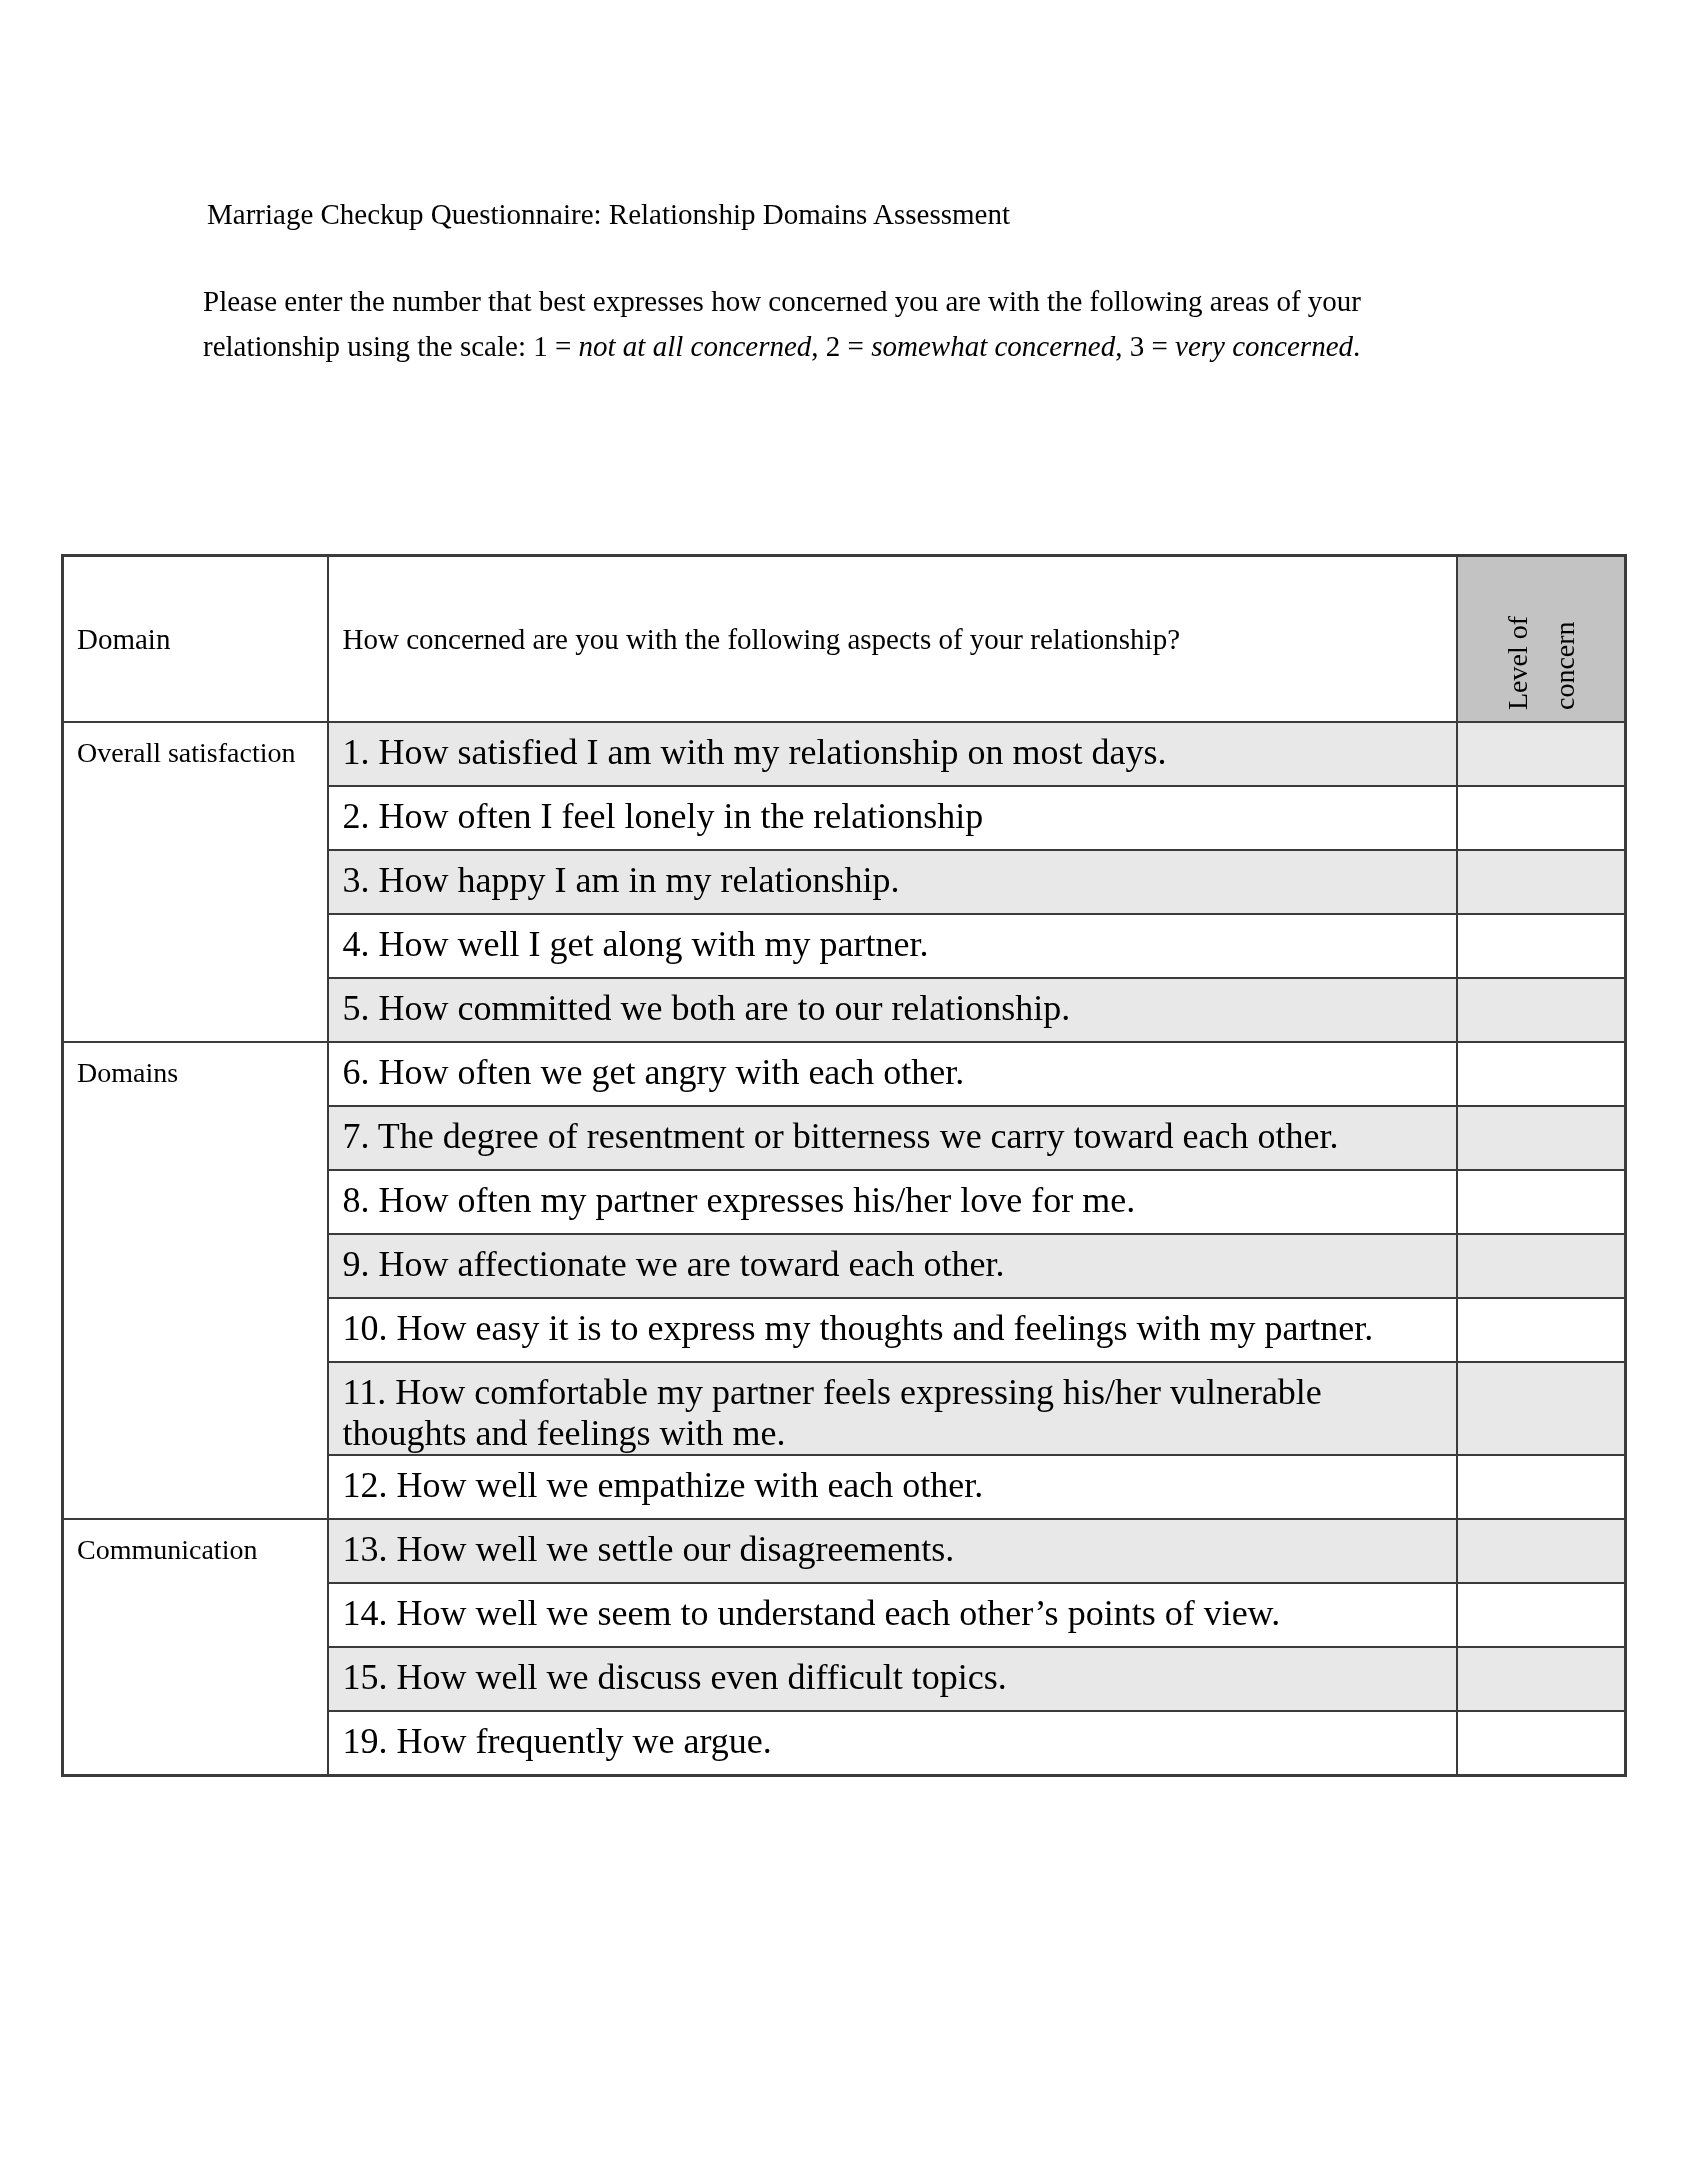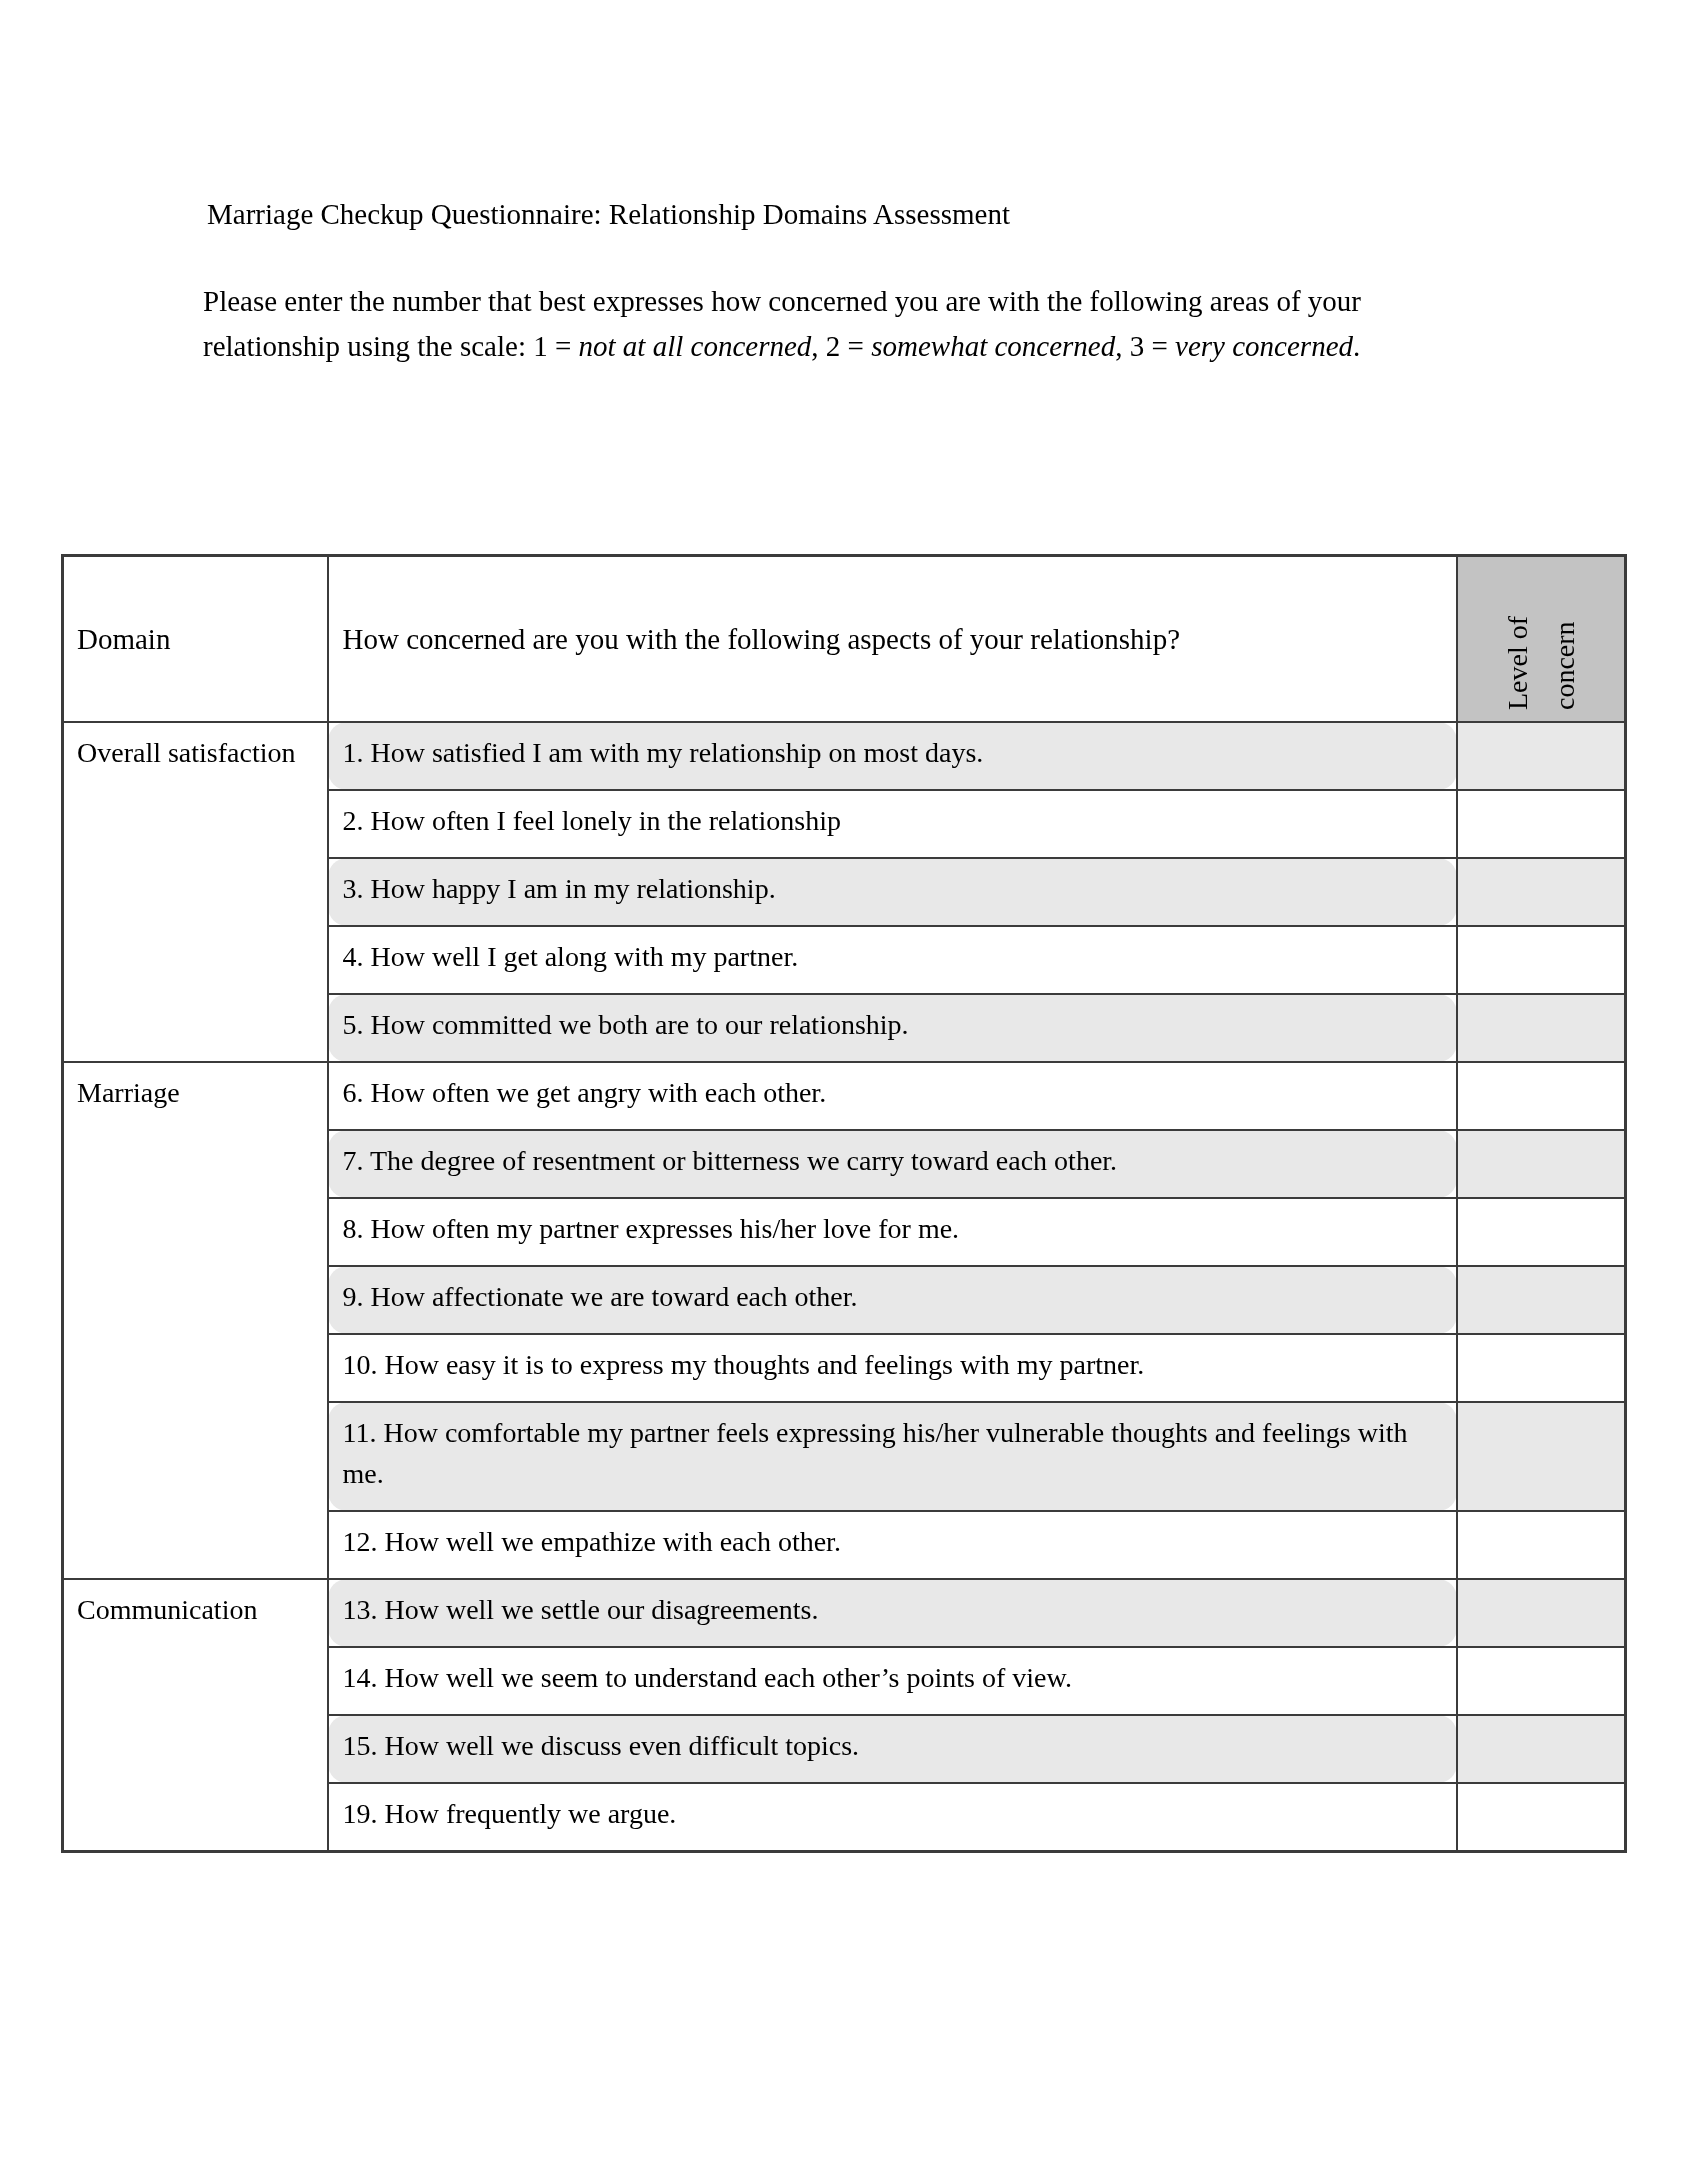--- a/index.html
+++ b/index.html
@@ -16,21 +16,21 @@
   col.c-level{width:169px;}
   tr.header-row{height:157px;margin-left:8px;}
   td.hdr{vertical-align:middle;font-size:29px;}
   td.domain-hdr{padding:0 8px 0 13px;}
   td.question-hdr{padding:0 10px 0 14px;}
   td.level-hdr{background:#c3c3c3 !important;text-align:center;vertical-align:middle;padding:4px 0;}
   .rot{display:inline-block;writing-mode:vertical-rl;transform:rotate(180deg);font-size:28px;line-height:47px;
     height:149px;text-align:left;}
   tr.body-row{height:64px;}
   tr.tall{height:91px;margin-left:25px;}
-  td.q{vertical-align:top;padding:9px 14px 16px 14px;font-size:28px;line-height:41px;border-radius:19px;}
+  td.q{vertical-align:top;padding:9px 14px 0 14px;font-size:36px;line-height:41px;}
   td.domain-cell{vertical-align:top;padding:9px 10px 0 13px;font-size:28px;line-height:41px;background:#ffffff;}
   td.c{padding:0;}
   tr.sh td.q, tr.sh td.c{background:#e8e8e8;}
 </style>
 </head>
 <body>
 
 <div class="page">
 
   <h1 class="title">Marriage Checkup Questionnaire: Relationship Domains Assessment</h1>
@@ -69,21 +69,21 @@
     <tr class="body-row">
       <td class="q">4. How well I get along with my partner.</td>
       <td class="c"></td>
     </tr>
     <tr class="body-row sh">
       <td class="q">5. How committed we both are to our relationship.</td>
       <td class="c"></td>
     </tr>
 
     <tr class="body-row">
-      <td class="domain-cell" rowspan="7">Marriage</td>
+      <td class="domain-cell" rowspan="7">Domains</td>
       <td class="q">6. How often we get angry with each other.</td>
       <td class="c"></td>
     </tr>
     <tr class="body-row sh">
       <td class="q">7. The degree of resentment or bitterness we carry toward each other.</td>
       <td class="c"></td>
     </tr>
     <tr class="body-row">
       <td class="q">8. How often my partner expresses his/her love for me.</td>
       <td class="c"></td>

